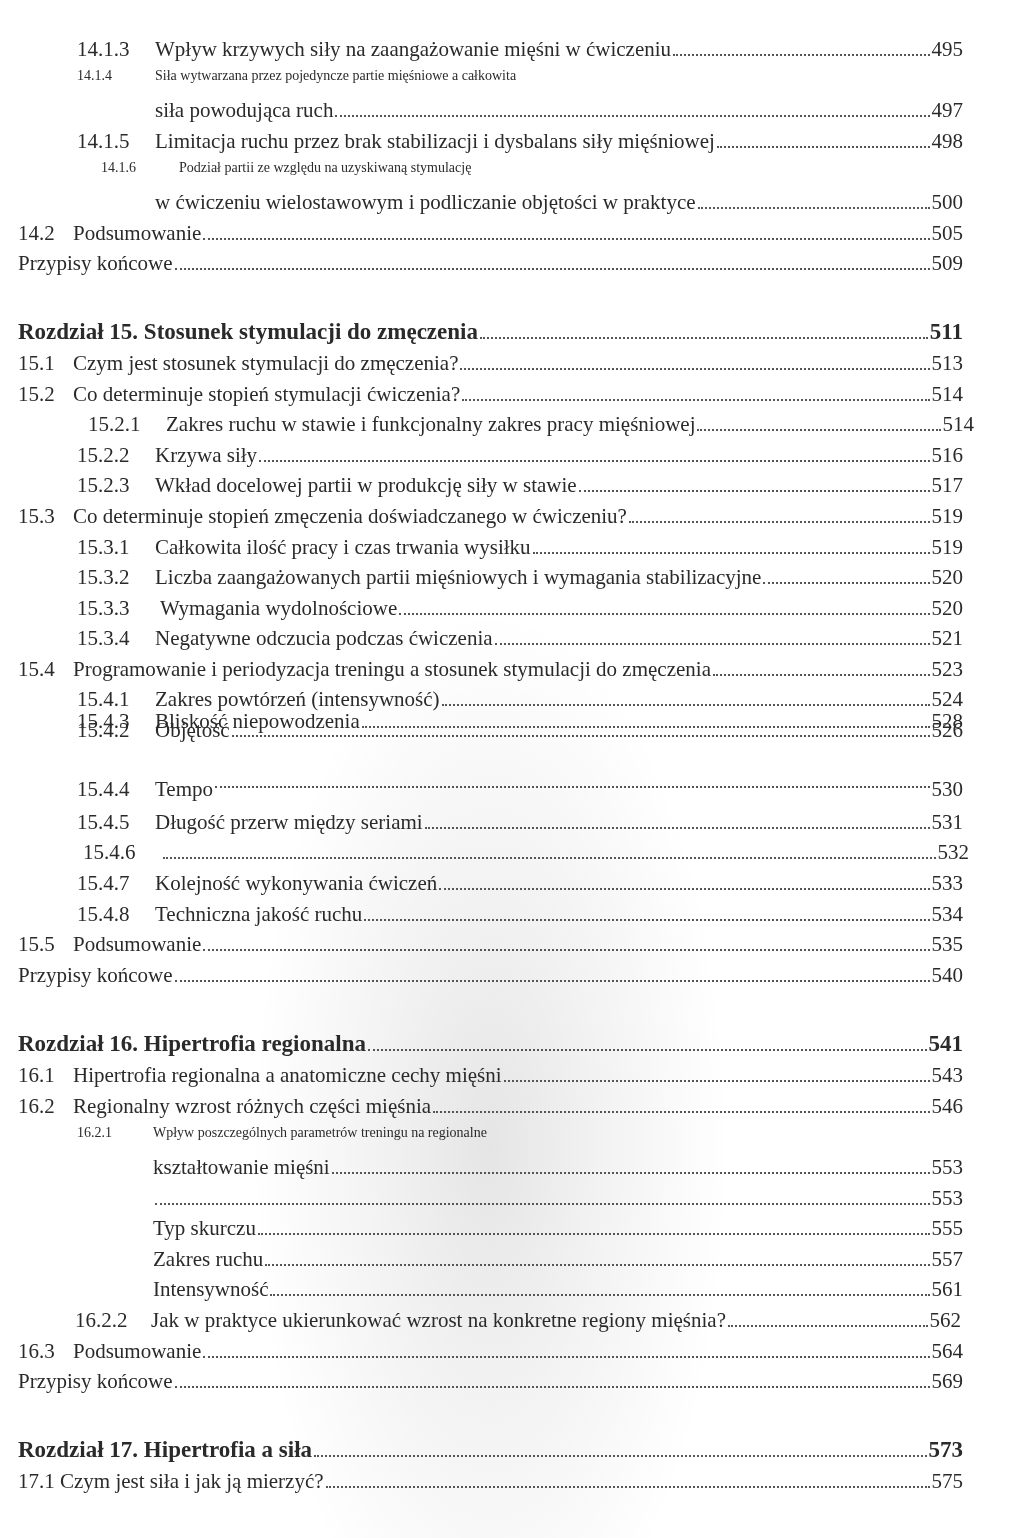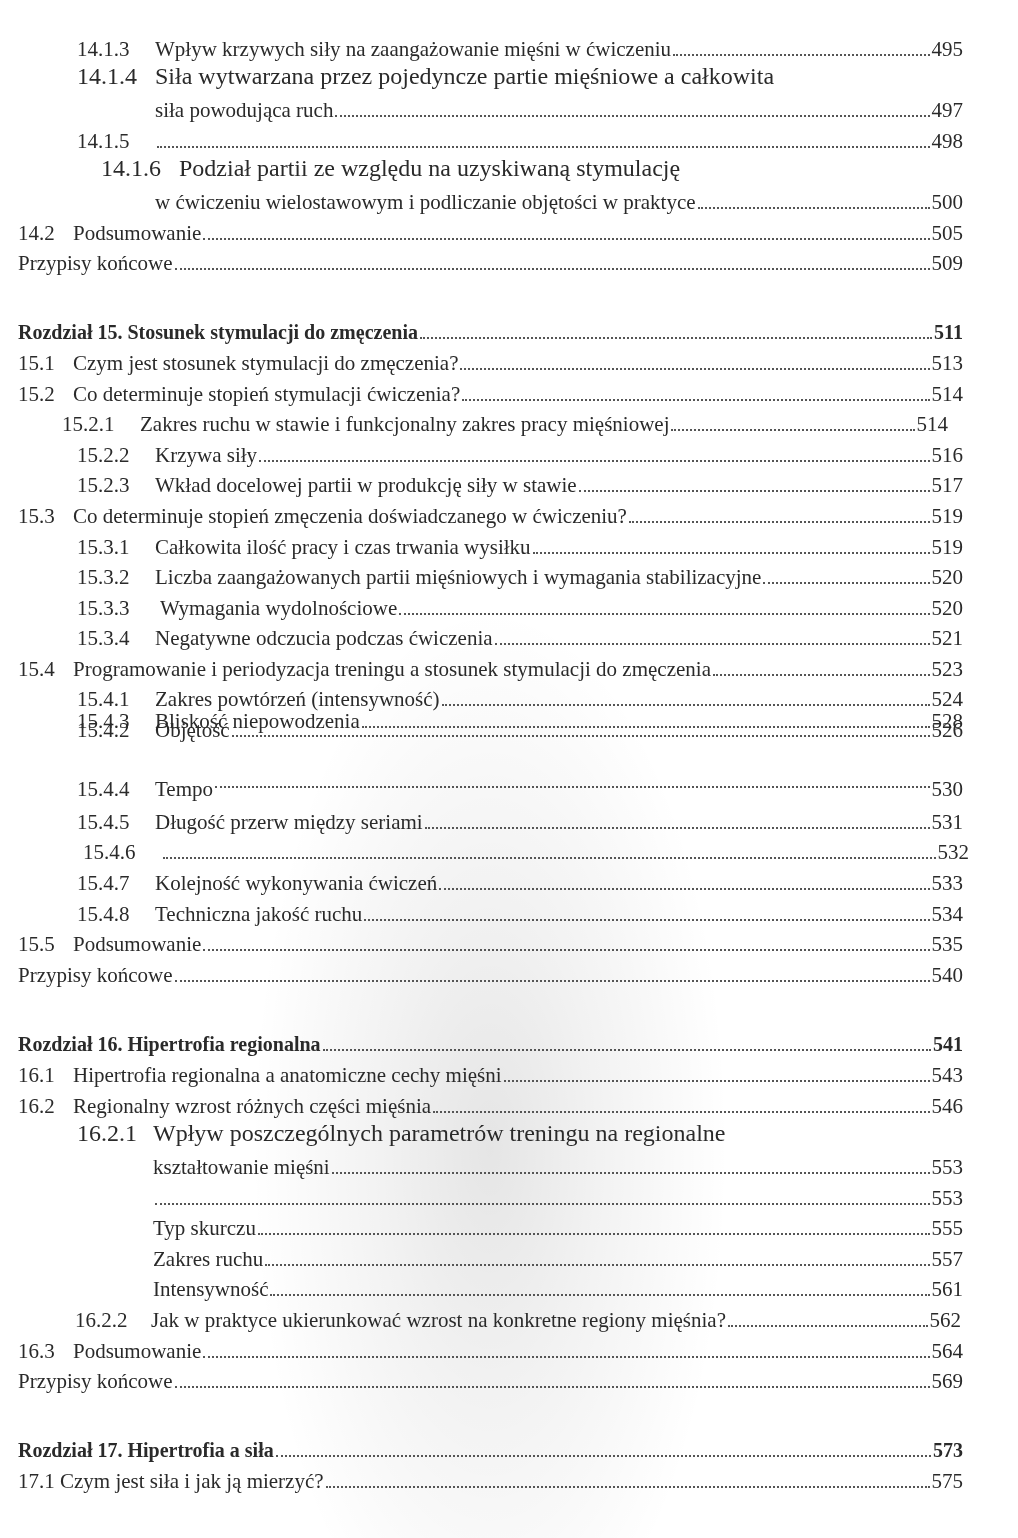--- a/index.html
+++ b/index.html
@@ -18,24 +18,24 @@
     position: absolute; height: 30px; display: flex; align-items: flex-end;
     font-size: 21px; line-height: 26px; white-space: nowrap;
   }
   .row .num { display: inline-block; }
   .row .title { display: inline-block; }
   .row .leader {
     flex: 1 1 auto; overflow: hidden; margin: 0 2px 6px 2px;
     border-bottom: 2px dotted #555; height: 1px;
   }
   .row .page { display: inline-block; text-align: right; }
-  .chap { font-weight: bold; font-size: 20px; }
+  .chap { font-weight: bold; font-size: 23px; }
   .l3 .num { width: 78px; }
   .l2 .num { width: 55px; }
-  .cont { position: absolute; height: 30px; font-size: 24px; line-height: 26px; white-space: nowrap; }
+  .cont { position: absolute; height: 30px; font-size: 14px; line-height: 26px; white-space: nowrap; }
 </style>
 </head>
 <body>
 
 <div class="speckle"></div>
 
 <div class="toc">
 
   <div class="row l3" style="left:77px; width:886px; top:32px;">
     <span class="num">14.1.3</span>
@@ -48,20 +48,21 @@
     <span style="display:inline-block;width:78px;">14.1.4</span><span>Siła wytwarzana przez pojedyncze partie mięśniowe a całkowita</span>
   </div>
   <div class="row" style="left:155px; width:808px; top:93px;">
     <span class="title">siła powodująca ruch</span>
     <span class="leader"></span>
     <span class="page">497</span>
   </div>
 
   <div class="row l3" style="left:77px; width:886px; top:124px;">
     <span class="num">14.1.5</span>
+    <span class="title">Limitacja ruchu przez brak stabilizacji i dysbalans siły mięśniowej</span>
     <span class="leader"></span>
     <span class="page">498</span>
   </div>
 
   <div class="cont" style="left:77px; top:155px;">
     <span style="display:inline-block;width:78px;margin-left:24px;">14.1.6</span><span>Podział partii ze względu na uzyskiwaną stymulację</span>
   </div>
   <div class="row" style="left:155px; width:808px; top:185px;">
     <span class="title">w ćwiczeniu wielostawowym i podliczanie objętości w praktyce</span>
     <span class="leader"></span>
@@ -94,21 +95,21 @@
     <span class="page">513</span>
   </div>
 
   <div class="row l2" style="left:18px; width:945px; top:377px;">
     <span class="num">15.2</span>
     <span class="title">Co determinuje stopień stymulacji ćwiczenia?</span>
     <span class="leader"></span>
     <span class="page">514</span>
   </div>
 
-  <div class="row l3" style="left:62px; width:886px; top:407px;">
+  <div class="row l3" style="left:88px; width:886px; top:407px;">
     <span class="num">15.2.1</span>
     <span class="title">Zakres ruchu w stawie i funkcjonalny zakres pracy mięśniowej</span>
     <span class="leader"></span>
     <span class="page">514</span>
   </div>
 
   <div class="row l3" style="left:77px; width:886px; top:438px;">
     <span class="num">15.2.2</span>
     <span class="title">Krzywa siły</span>
     <span class="leader"></span>

